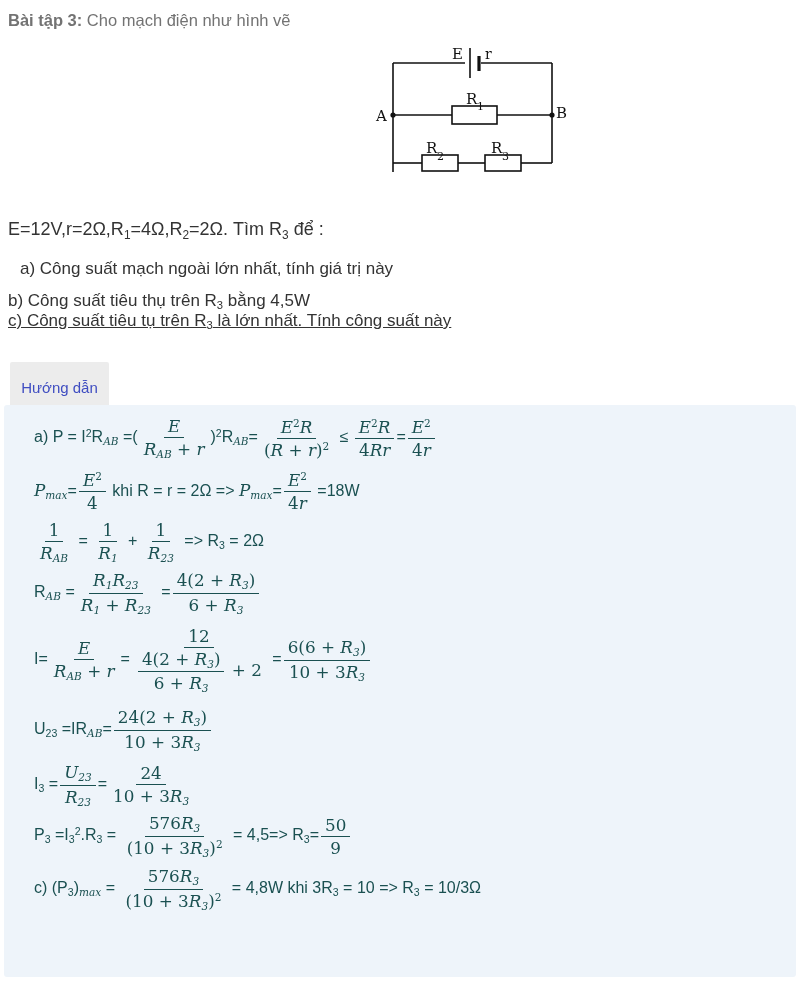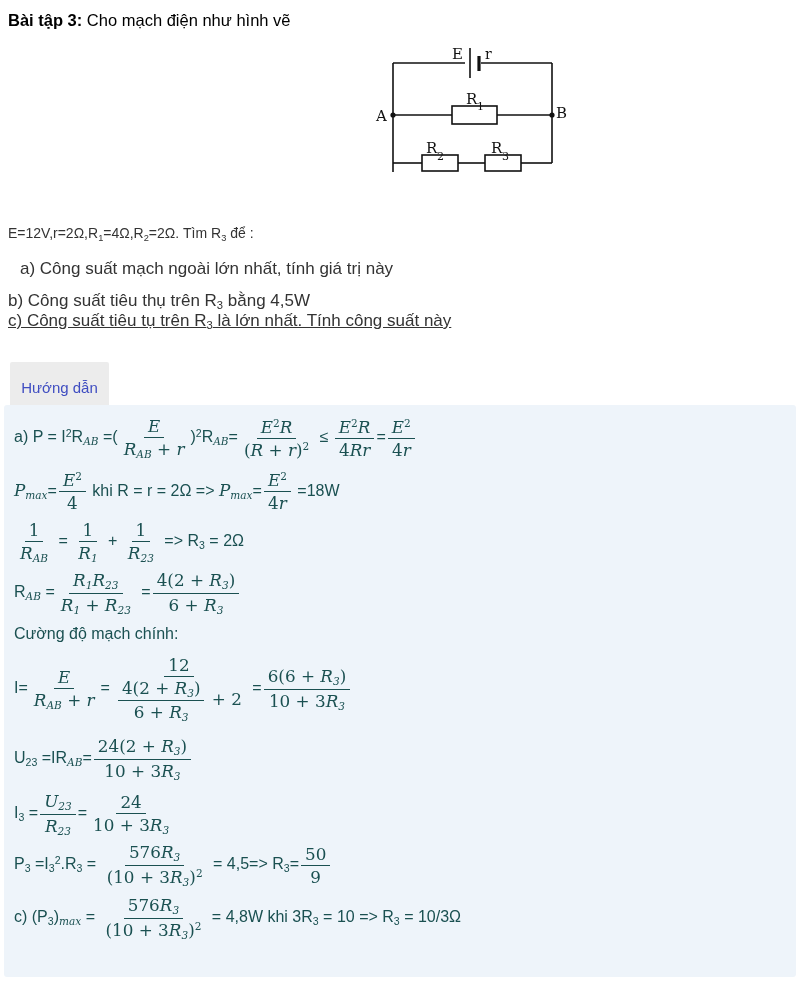--- a/index.html
+++ b/index.html
@@ -6,37 +6,37 @@
     --btn-bg:#ececec; --btn-fg:#3f4dc1;
     --sol-bg:#eef4fa; --sol-fg:#1a5051;
   }
   *{box-sizing:border-box;}
   html,body{margin:0;padding:0;}
   body{
     width:800px;height:988px;position:relative;background:#ffffff;
     font-family:"Liberation Sans",sans-serif;color:#333;overflow:hidden;
   }
   .abs{position:absolute;}
-  .title{left:8px;top:11px;font-size:16.5px;color:#000000;}
+  .title{left:8px;top:11px;font-size:16.5px;color:#737373;}
   .title .tb{font-weight:700;}
   .pline{white-space:nowrap;}
-  .given{left:8px;top:225px;font-size:14px;}
+  .given{left:8px;top:219px;font-size:18px;}
   .ia{left:20px;top:259px;font-size:17px;}
   .ib{left:8px;top:291px;font-size:17px;}
   .ic{left:8px;top:311px;font-size:17px;text-decoration:underline;}
   .hint-btn{
     left:10px;top:362px;width:99px;height:51px;border:none;border-radius:2px;
     background:var(--btn-bg);color:var(--btn-fg);font-size:15px;
     font-family:"Liberation Sans",sans-serif;cursor:pointer;
     display:flex;align-items:center;justify-content:center;
   }
   .solution{
     left:4px;top:405px;width:792px;height:572px;border-radius:3px;
     background:var(--sol-bg);color:var(--sol-fg);font-size:16px;
-    display:flex;flex-direction:column;gap:3px;padding:8px 4px 8px 10px;overflow:hidden;
+    display:flex;flex-direction:column;gap:3px;padding:8px 4px 8px 30px;overflow:hidden;
   }
   .mline{display:flex;align-items:center;white-space:nowrap;}
   .h26{min-height:26px}.h46{min-height:46px}.h48{min-height:48px}
   .h50{min-height:50px}.h52{min-height:52px}.h56{min-height:56px}.h78{min-height:78px}
   .mrow{white-space:nowrap;}
   .mvar{font-family:"DejaVu Serif",serif;font-style:italic;font-size:1.05em;}
   .mrm{font-family:"DejaVu Serif",serif;font-size:1.05em;}
   .sub{font-family:"DejaVu Serif",serif;font-style:italic;font-size:0.66em;vertical-align:-0.3em;}
   .sup{font-family:"DejaVu Serif",serif;font-size:0.66em;vertical-align:0.55em;}
   .ssub{font-size:0.66em;vertical-align:-0.3em;}
@@ -146,23 +146,20 @@
     </div>
   <div class="mline h50">
       <span class="mrow"><span class="mtext">R</span><span class="sub">AB</span><span class="mtext"> =</span><span class="frac">
           <span class="num"><span class="mvar">R</span><span class="sub">1</span><span class="mvar">R</span><span class="sub">23</span></span>
           <span class="den"><span class="mvar">R</span><span class="sub">1</span><span class="mrm"> + </span><span class="mvar">R</span><span class="sub">23</span></span>
         </span><span class="mtext"> =</span><span class="frac">
           <span class="num"><span class="mrm">4(2 + </span><span class="mvar">R</span><span class="sub">3</span><span class="mrm">)</span></span>
           <span class="den"><span class="mrm">6 + </span><span class="mvar">R</span><span class="sub">3</span></span>
         </span></span>
     </div>
-  <div class="mline h26">
-      <span class="mrow"><span class="mtext">Cường độ mạch chính:</span></span>
-    </div>
   <div class="mline h78">
       <span class="mrow"><span class="mtext">I=</span><span class="frac">
           <span class="num"><span class="mvar">E</span></span>
           <span class="den"><span class="mvar">R</span><span class="sub">AB</span><span class="mrm"> + </span><span class="mvar">r</span></span>
         </span><span class="mtext">=</span><span class="frac">
           <span class="num"><span class="mrm">12</span></span>
           <span class="den"><span class="frac">
               <span class="num"><span class="mrm">4(2 + </span><span class="mvar">R</span><span class="sub">3</span><span class="mrm">)</span></span>
               <span class="den"><span class="mrm">6 + </span><span class="mvar">R</span><span class="sub">3</span></span>
             </span><span class="mrm"> + 2</span></span>

